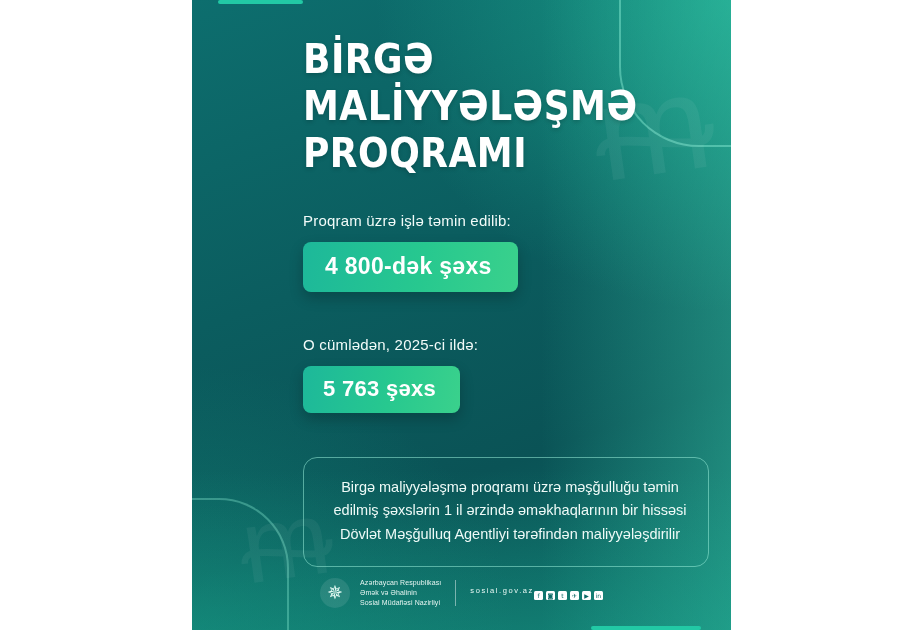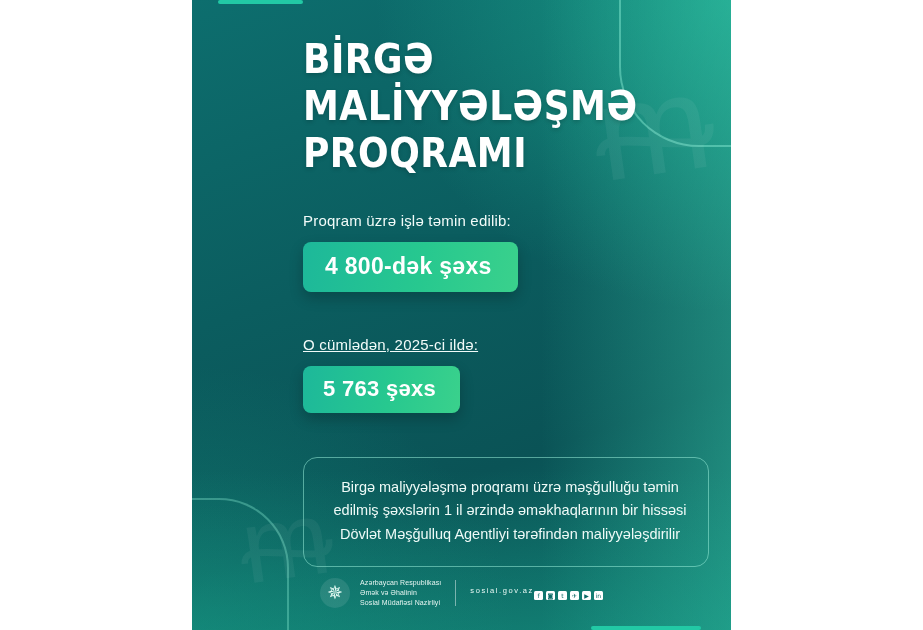--- a/index.html
+++ b/index.html
@@ -111,21 +111,21 @@
   .title div { white-space: nowrap; }
 
   .sublabel {
     color: #f2fbf9;
     font-size: 15px;
     font-weight: 400;
     margin-top: 34px;
     margin-bottom: 13px;
     letter-spacing: 0.2px;
   }
-  .sublabel.second { margin-top: 44px; text-decoration: underline; }
+  .sublabel.second { margin-top: 44px; }
 
   .pill {
     display: inline-block;
     background: linear-gradient(100deg, #1db89a 0%, #27c88f 55%, #3ad18c 100%);
     color: #ffffff;
     font-weight: bold;
     font-size: 23px;
     padding: 11px 26px 12px 22px;
     border-radius: 8px;
     box-shadow: 0 6px 14px rgba(0,0,0,0.22);

